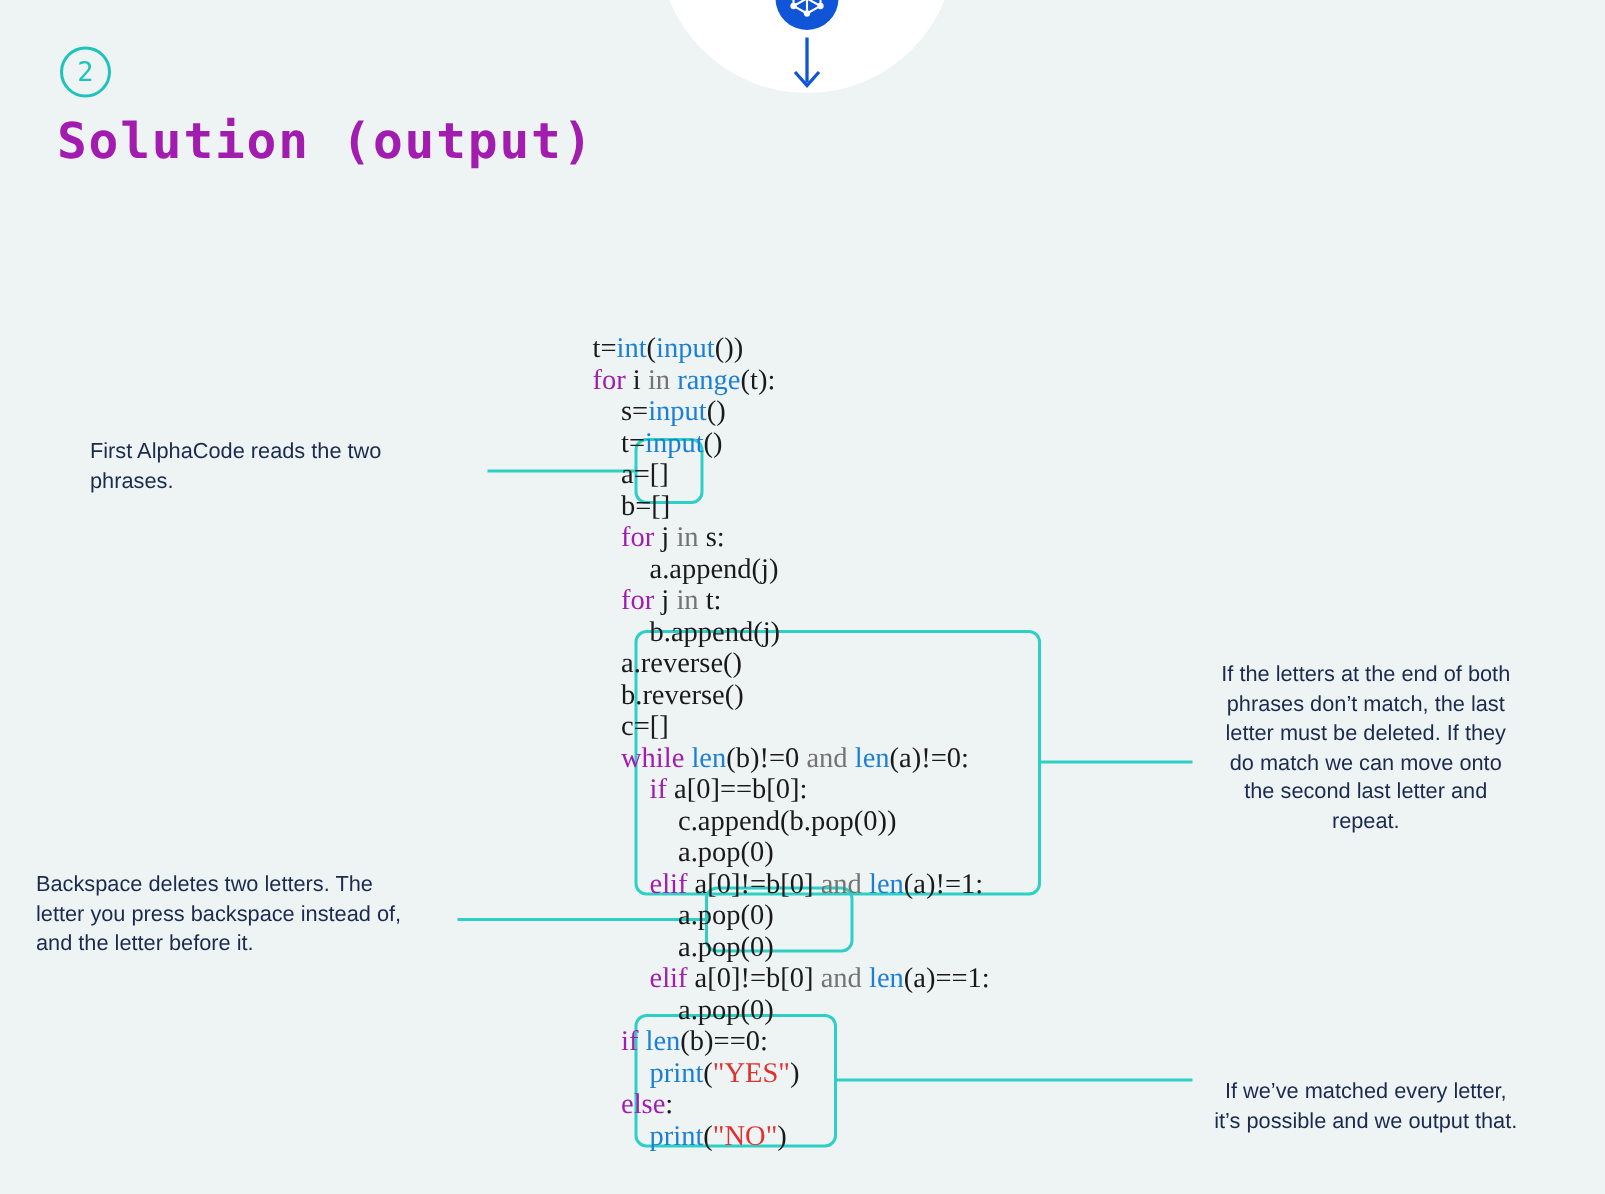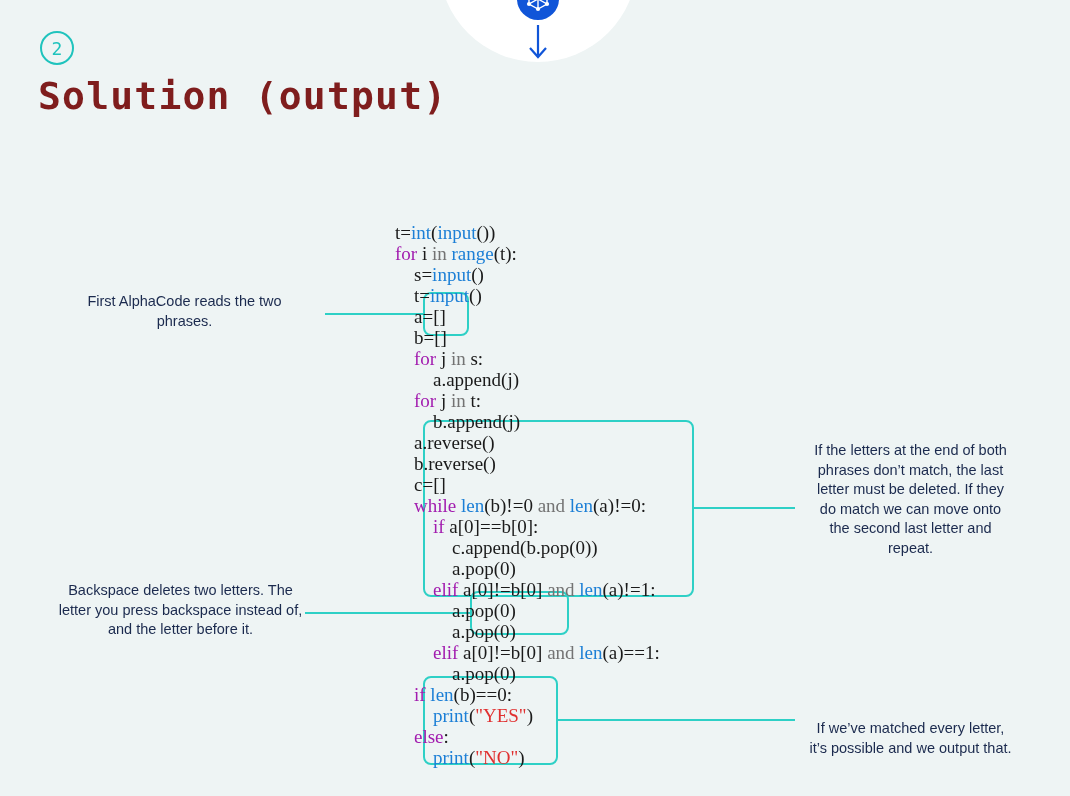--- a/index.html
+++ b/index.html
@@ -60,23 +60,23 @@
     font-size: 18px;
     display: flex;
     align-items: center;
     justify-content: center;
     box-sizing: border-box;
   }
   #page-title {
     position: absolute;
     left: 38px;
     top: 74px;
-    color: #7f1d1d;
+    color: #a21caf;
     font-family: "DejaVu Sans Mono", monospace;
-    font-size: 38px;
+    font-size: 33px;
     font-weight: bold;
     letter-spacing: 1.2px;
     white-space: pre;
   }
 
   
   #code-area {
     position: absolute;
     left: 395px;
     top: 210px;
@@ -121,24 +121,24 @@
 
   
   .annotation {
     position: absolute;
     color: #1b2a4e;
     font-family: "Liberation Sans", sans-serif;
     font-size: 14.5px;
     line-height: 19.5px;
     font-weight: 500;
   }
-  .annotation.left  { text-align: center; }
+  .annotation.left  { text-align: left; }
   .annotation.right { text-align: center; }
   #ann-init   { left:  60px; top: 292px; width: 249px; }
-  #ann-back   { left:  56px; top: 581px; width: 249px; }
+  #ann-back   { left:  24px; top: 581px; width: 249px; }
   #ann-while  { left: 808px; top: 441px; width: 205px; }
   #ann-output { left: 808px; top: 691px; width: 205px; margin-top: 28px; }
 </style>
 </head>
 <body>
 
 <div id="header-circle"></div>
 
 <div id="brand-logo">
   <svg width="30" height="30" viewBox="0 0 30 30" aria-hidden="true">

